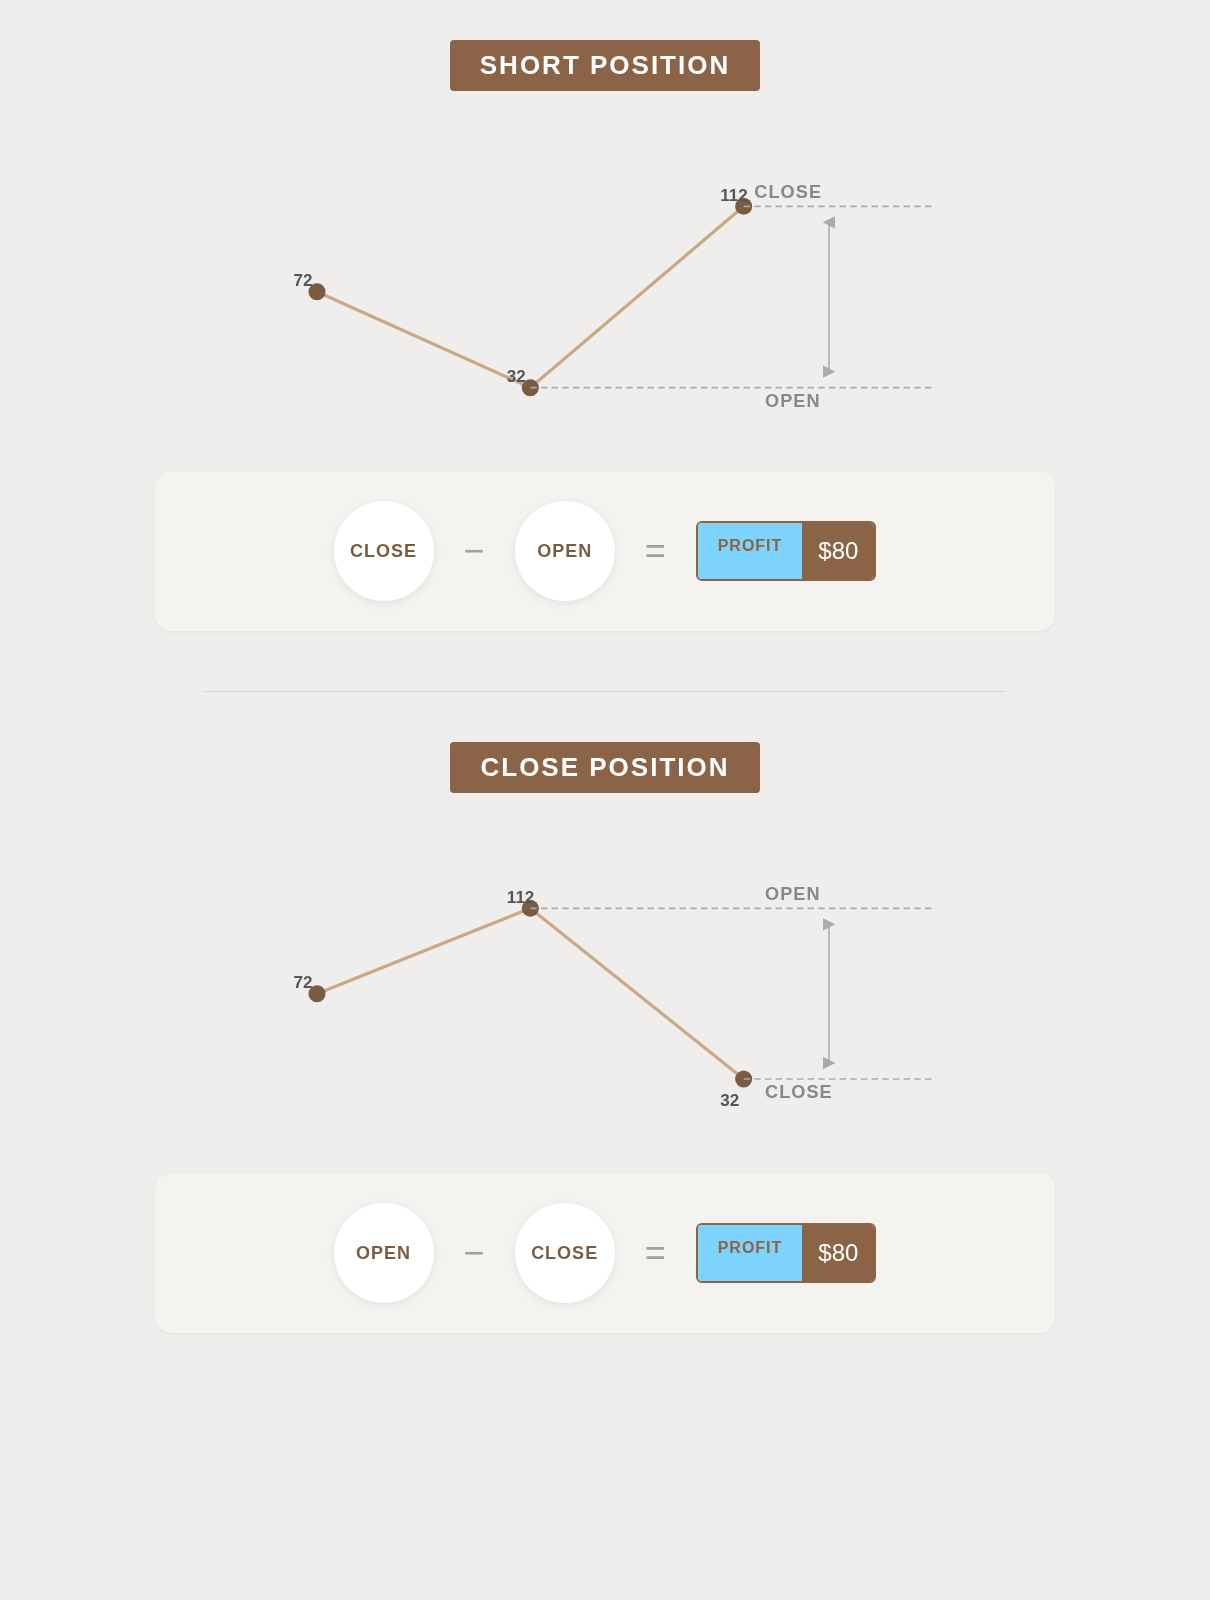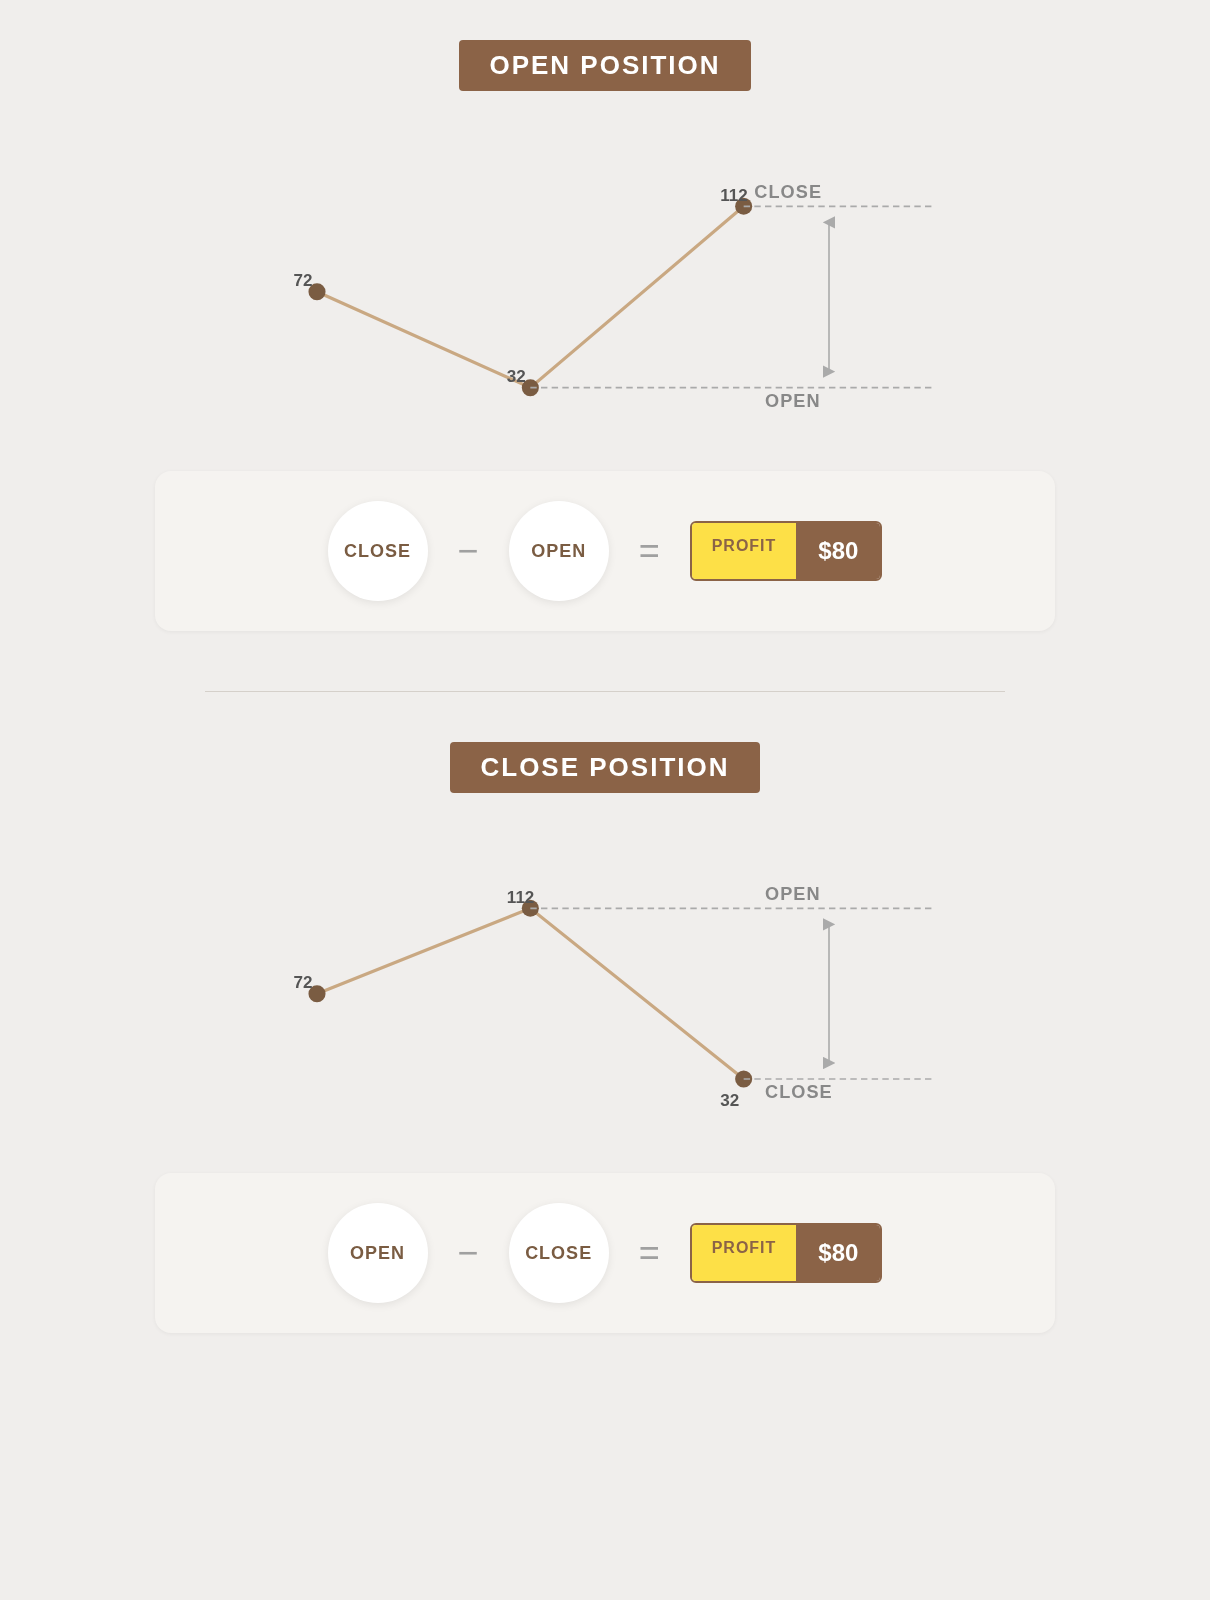--- a/index.html
+++ b/index.html
@@ -86,29 +86,29 @@
       border-radius: 6px;
       overflow: hidden;
     }
 
     .formula-result-label {
       padding: 14px 20px;
       font-size: 16px;
       font-weight: 700;
       color: #8B6347;
       letter-spacing: 1px;
-      background: #fde047;
+      background: #7dd3fc;
     }
 
     .formula-result-value {
       background-color: #8B6347;
       color: white;
-      padding: 14px 22px;
+      padding: 14px 16px;
       font-size: 24px;
-      font-weight: 700;
+      font-weight: 400;
     }
 
     .divider {
       width: 800px;
       height: 1px;
       background-color: #d5d0ca;
       margin: 20px 0 50px 0;
     }
 
     
@@ -135,21 +135,21 @@
       stroke: #aaa;
       stroke-width: 1.5;
       stroke-dasharray: 6,4;
       fill: none;
     }
   </style>
 </head>
 <body>
 
 <div class="section">
-  <div class="section-title">OPEN POSITION</div>
+  <div class="section-title">SHORT POSITION</div>
 
   <div class="chart-container">
     <svg viewBox="0 0 700 300" xmlns="http://www.w3.org/2000/svg">
       <defs>
         <marker id="arrowhead-up-long" markerWidth="8" markerHeight="8" refX="4" refY="4" orient="auto">
           <path d="M4,0 L0,8 L8,8 Z" fill="#aaa"></path>
         </marker>
         <marker id="arrowhead-down-long" markerWidth="8" markerHeight="8" refX="4" refY="4" orient="auto-start-reverse">
           <path d="M4,0 L0,8 L8,8 Z" fill="#aaa"></path>
         </marker>

